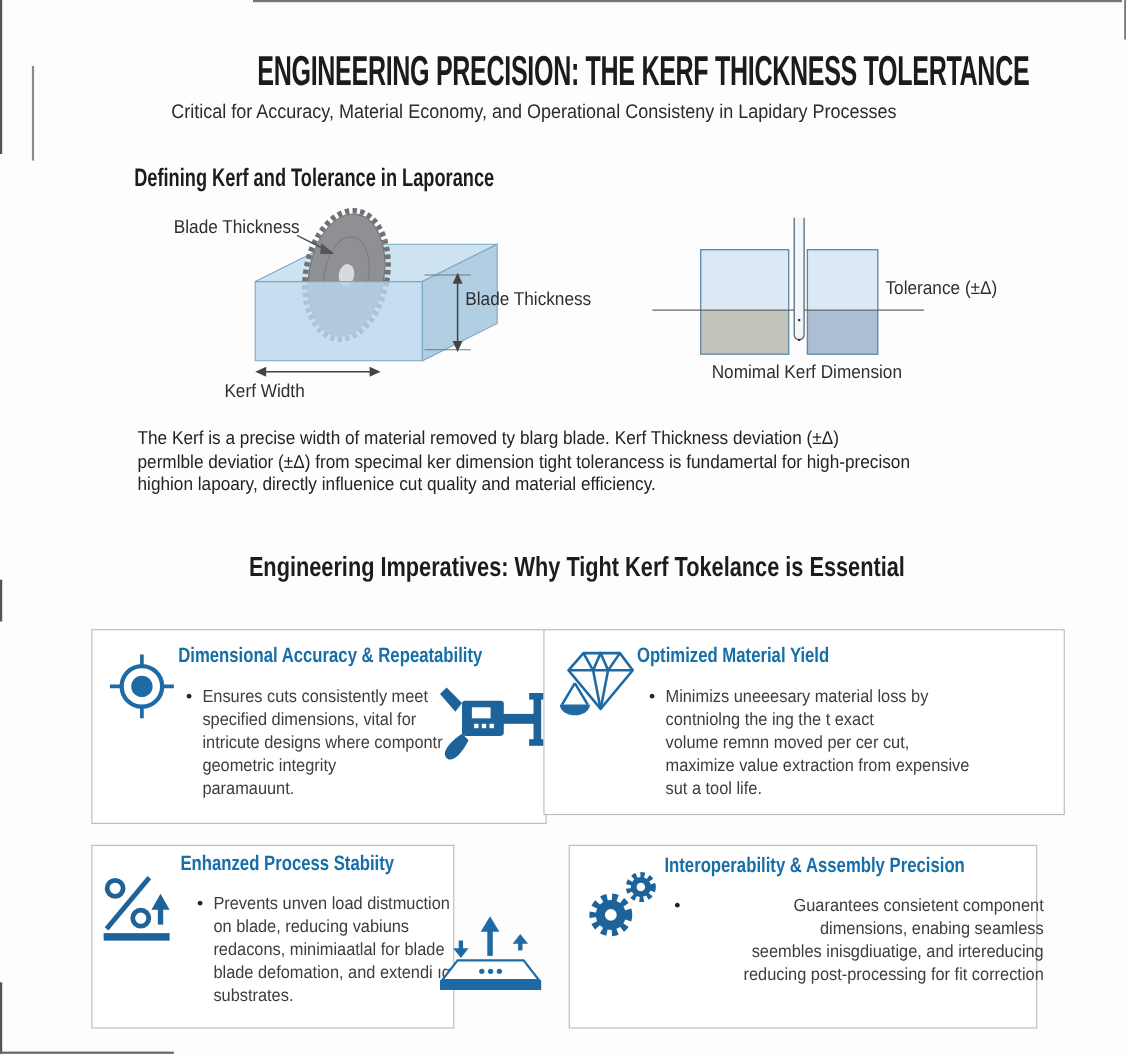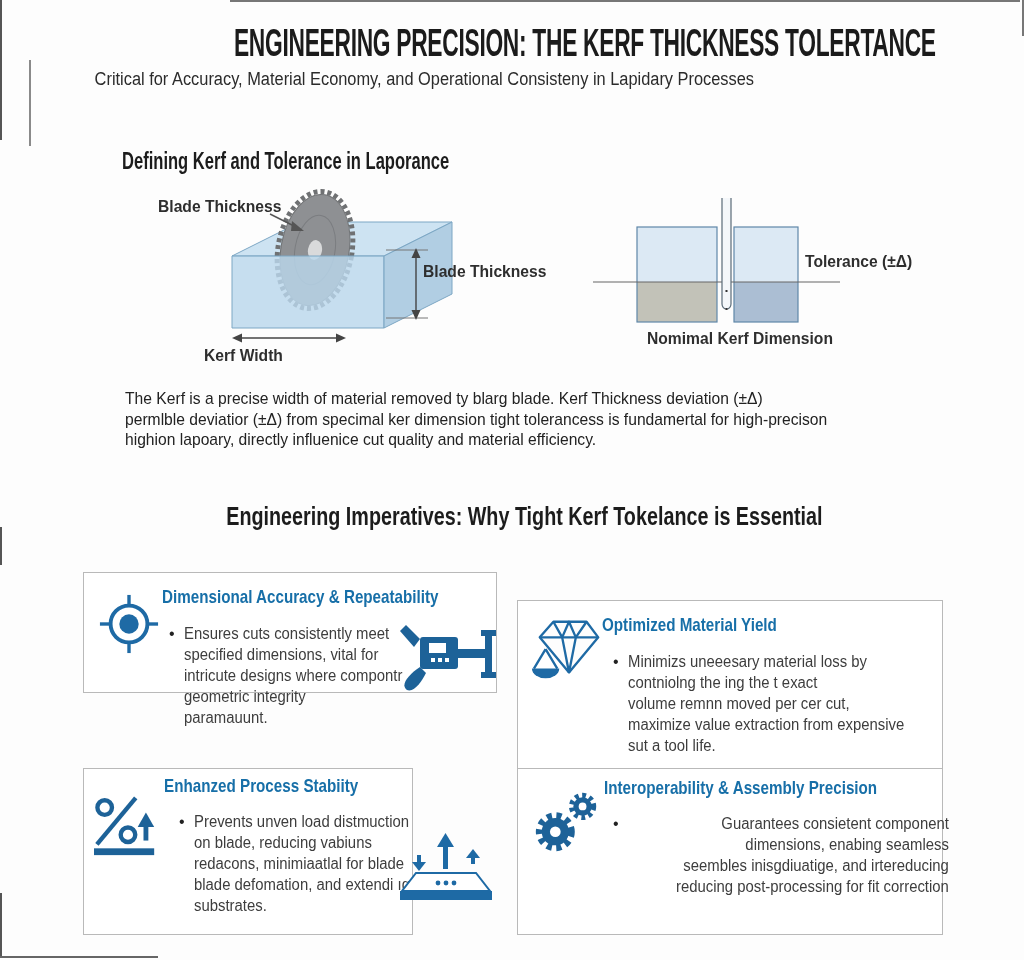--- a/index.html
+++ b/index.html
@@ -4,21 +4,21 @@
 <style>
   html,body{margin:0;padding:0;}
   body{
     width:1024px;height:960px;position:relative;overflow:hidden;
     background:#fdfdfd;
     font-family:"Liberation Sans","DejaVu Sans",sans-serif;
     color:#1e1e1e;
   }
   .abs{position:absolute;}
   
-  .header{position:absolute;top:22px;left:0;width:848px;text-align:center;}
+  .header{position:absolute;top:44px;left:0;width:848px;text-align:right;}
   .main-title{
     display:inline-block;margin:0;white-space:nowrap;
     font-size:38px;font-weight:bold;letter-spacing:-0.5px;color:#1b1b1b;
     transform:scaleX(0.60);transform-origin:50% 50%;
   }
   .subtitle{
     display:inline-block;margin:4px 0 0 0;white-space:nowrap;
     font-size:18px;color:#2b2b2b;
     transform:scaleX(0.91);transform-origin:50% 50%;
   }
@@ -28,21 +28,21 @@
     font-size:23px;font-weight:bold;color:#1c1c1c;
     transform:scaleX(0.72);transform-origin:left top;
   }
   .sec2-heading-wrap{position:absolute;top:502px;left:12px;width:1024px;text-align:center;}
   .sec2-heading{
     display:inline-block;margin:0;white-space:nowrap;
     font-size:25px;font-weight:bold;color:#1c1c1c;
     transform:scaleX(0.79);transform-origin:50% 50%;
   }
   
-  .diagram{position:absolute;font-weight:bold;}
+  .diagram{position:absolute;}
   .diag-label{
     position:absolute;font-size:17px;color:#2e2e2e;white-space:nowrap;
     transform:scaleX(0.92);transform-origin:left top;
   }
   
   .kerf-paragraph{
     position:absolute;left:125px;top:389px;width:910px;margin:0;
     font-size:17px;line-height:20.5px;color:#222;white-space:pre-line;
     transform:scaleX(0.92);transform-origin:left top;
   }
@@ -138,21 +138,21 @@
 </div>
 
 <p class="kerf-paragraph">The Kerf is a precise width of material removed ty blarg blade. Kerf Thickness deviation (±Δ)
 permlble deviatior (±Δ) from specimal ker dimension tight tolerancess is fundamertal for high-precison
 highion lapoary, directly influenice cut quality and material efficiency.</p>
 
 <div class="sec2-heading-wrap">
   <h2 class="sec2-heading">Engineering Imperatives: Why Tight Kerf Tokelance is Essential</h2>
 </div>
 
-<div class="card" style="left:83px;top:572px;width:414px;height:121px;">
+<div class="card" style="left:83px;top:572px;width:414px;height:177px;">
   <svg class="abs" style="left:14px;top:20px;" width="62" height="62" viewBox="0 0 64 64">
     <circle cx="32" cy="32" r="19" fill="none" stroke="#1e6aa5" stroke-width="4"></circle>
     <circle cx="32" cy="32" r="10" fill="#1e6aa5"></circle>
     <line x1="32" y1="2" x2="32" y2="13" stroke="#1e6aa5" stroke-width="3.5"></line>
     <line x1="32" y1="51" x2="32" y2="62" stroke="#1e6aa5" stroke-width="3.5"></line>
     <line x1="2" y1="32" x2="13" y2="32" stroke="#1e6aa5" stroke-width="3.5"></line>
     <line x1="51" y1="32" x2="62" y2="32" stroke="#1e6aa5" stroke-width="3.5"></line>
   </svg>
   <h3 class="card-title" style="left:78px;top:13px;">Dimensional Accuracy &amp; Repeatability</h3>
   <div class="bullet-row" style="left:85px;top:50px;">
@@ -173,21 +173,21 @@
       <polygon points="22,16 8,2 2,8 16,24"></polygon>
       <path d="M22,44 C10,52 2,62 9,67 C16,70 24,58 28,50 Z"></path>
     </g>
     <rect x="31" y="20" width="17" height="10" fill="#ffffff"></rect>
     <rect x="33" y="35" width="4" height="4" fill="#ffffff"></rect>
     <rect x="40" y="35" width="4" height="4" fill="#ffffff"></rect>
     <rect x="47" y="35" width="4" height="4" fill="#ffffff"></rect>
   </svg>
 </div>
 
-<div class="card" style="left:517px;top:572px;width:426px;height:169px;margin-top:28px;">
+<div class="card" style="left:494px;top:572px;width:474px;height:169px;">
   <svg class="abs" style="left:12px;top:10px;" width="78" height="80" viewBox="0 0 80 80">
     <g fill="none" stroke="#1e6aa5" stroke-width="2.4" stroke-linejoin="round">
       <path d="M24,10 L58,10 L70,26 L40,62 L10,26 Z" fill="#fdfdfd"></path>
       <path d="M10,26 L70,26"></path>
       <path d="M24,10 L33,26 L40,62"></path>
       <path d="M58,10 L47,26 L40,62"></path>
       <path d="M33,26 L40,10 L47,26"></path>
       <path d="M16,38 L4,58 M16,38 L28,58"></path>
     </g>
     <path d="M2,58 A 14 10 0 0 0 30,58 Z" fill="#1e6aa5"></path>

